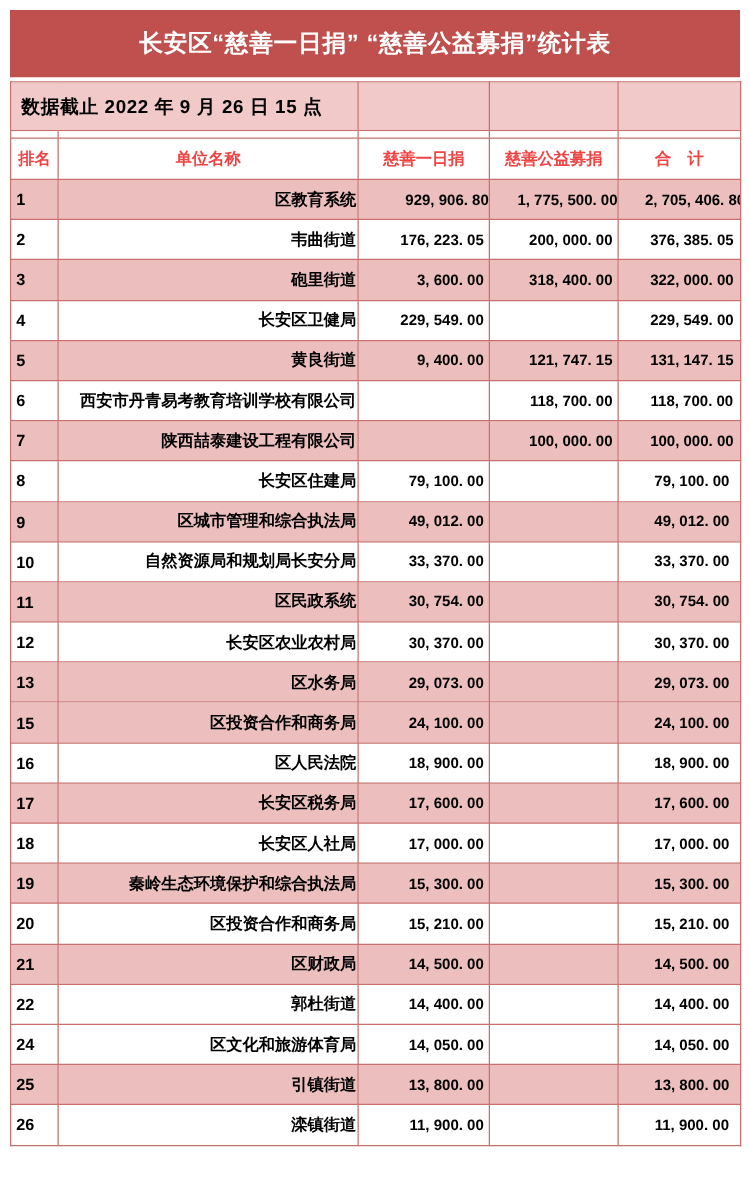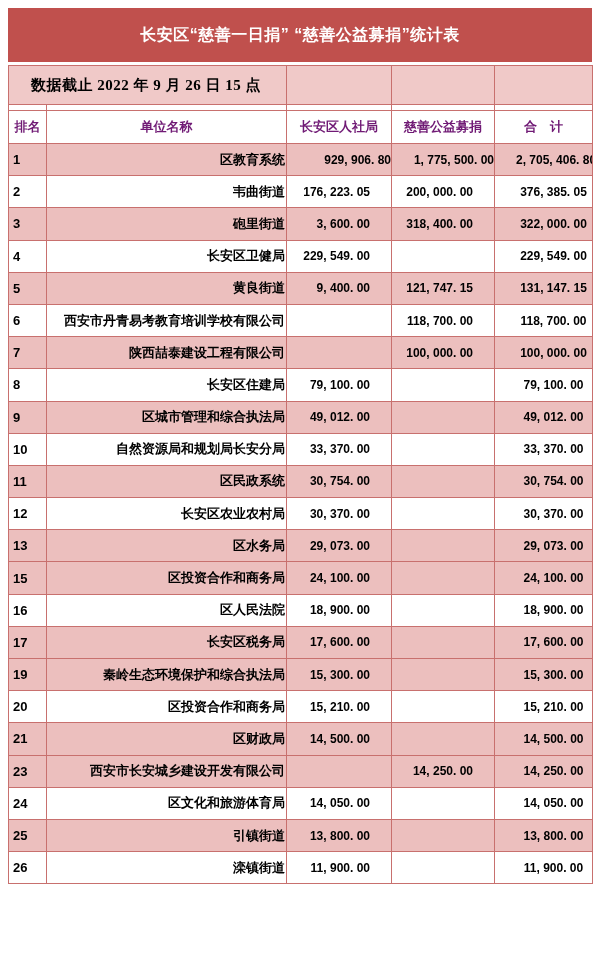--- a/index.html
+++ b/index.html
@@ -13,41 +13,41 @@
   html,body{margin:0;padding:0;}
   body{
     width:600px;height:961px;background:#FFFFFF;position:relative;
     font-family:"Liberation Sans",sans-serif;font-weight:bold;color:var(--text-dark);
     overflow:hidden;
   }
   .sheet{position:absolute;left:8px;top:8px;width:584px;}
   .title-bar{
     height:54px;background:var(--accent-red);color:var(--title-text);
     display:flex;align-items:center;justify-content:center;
-    font-size:16px;letter-spacing:0.5px;
+    font-size:19px;letter-spacing:0.5px;
   }
   .gap-plain{height:3px;background:#FFFFFF;}
   table{border-collapse:collapse;table-layout:fixed;width:584px;}
   td,th{border:1px solid var(--border-red);overflow:hidden;white-space:nowrap;}
   
   .gap-table td{height:3px;border-top:none;border-bottom:none;background:#FFFFFF;}
   .subtitle-table td{height:36px;background:var(--subtitle-pink);}
   .subtitle-cell{
-    font-size:15px;text-align:left;padding-left:22px;letter-spacing:0.5px;color:#000;font-family:Liberation Serif, serif;
+    font-size:15px;text-align:left;padding-left:8px;letter-spacing:0.5px;color:#000;
   }
   .main-table th{
     height:30px;background:#FFFFFF;font-size:13px;text-align:center;
-    font-weight:bold;color:#701a75;
+    font-weight:bold;color:#ef4444;
   }
   .main-table td{height:29.2px;font-size:12px;color:#000;}
   .main-table tr.pink td{background:var(--row-pink);}
   .main-table tr.white td{background:#FFFFFF;}
   td.rank{text-align:left;padding-left:4px;font-size:13px;}
   td.name{text-align:right;font-size:13px;}
-  td.num{text-align:right;padding-right:21px;}
+  td.num{text-align:right;padding-right:4px;}
   td.num.center{text-align:right;padding-right:0;}
   td.total{text-align:center;padding-left:21px;}
 </style>
 </head>
 <body>
 
 <div class="sheet">
 
   <div class="title-bar">长安区“慈善一日捐” “慈善公益募捐”统计表</div>
 
@@ -95,21 +95,21 @@
         <col style="width:38px">
         <col style="width:240px">
         <col style="width:105px">
         <col style="width:103px">
         <col style="width:98px">
       </colgroup>
     <thead>
       <tr>
         <th>排名</th>
         <th>单位名称</th>
-        <th>长安区人社局</th>
+        <th>慈善一日捐</th>
         <th>慈善公益募捐</th>
         <th>合　计</th>
       </tr>
     </thead>
     <tbody>
         <tr class="pink">
           <td class="rank">1</td>
           <td class="name">区教育系统</td>
           <td class="num center">929, 906. 80</td>
           <td class="num center">1, 775, 500. 00</td>
@@ -213,20 +213,27 @@
           <td class="num"></td>
           <td class="total">18, 900. 00</td>
         </tr>
         <tr class="pink">
           <td class="rank">17</td>
           <td class="name">长安区税务局</td>
           <td class="num">17, 600. 00</td>
           <td class="num"></td>
           <td class="total">17, 600. 00</td>
         </tr>
+        <tr class="white">
+          <td class="rank">18</td>
+          <td class="name">长安区人社局</td>
+          <td class="num">17, 000. 00</td>
+          <td class="num"></td>
+          <td class="total">17, 000. 00</td>
+        </tr>
         <tr class="pink">
           <td class="rank">19</td>
           <td class="name">秦岭生态环境保护和综合执法局</td>
           <td class="num">15, 300. 00</td>
           <td class="num"></td>
           <td class="total">15, 300. 00</td>
         </tr>
         <tr class="white">
           <td class="rank">20</td>
           <td class="name">区投资合作和商务局</td>
@@ -234,26 +241,26 @@
           <td class="num"></td>
           <td class="total">15, 210. 00</td>
         </tr>
         <tr class="pink">
           <td class="rank">21</td>
           <td class="name">区财政局</td>
           <td class="num">14, 500. 00</td>
           <td class="num"></td>
           <td class="total">14, 500. 00</td>
         </tr>
-        <tr class="pink">
-          <td class="rank">23</td>
-          <td class="name">西安市长安城乡建设开发有限公司</td>
-          <td class="num"></td>
-          <td class="num">14, 250. 00</td>
-          <td class="total">14, 250. 00</td>
+        <tr class="white">
+          <td class="rank">22</td>
+          <td class="name">郭杜街道</td>
+          <td class="num">14, 400. 00</td>
+          <td class="num"></td>
+          <td class="total">14, 400. 00</td>
         </tr>
         <tr class="white">
           <td class="rank">24</td>
           <td class="name">区文化和旅游体育局</td>
           <td class="num">14, 050. 00</td>
           <td class="num"></td>
           <td class="total">14, 050. 00</td>
         </tr>
         <tr class="pink">
           <td class="rank">25</td>

